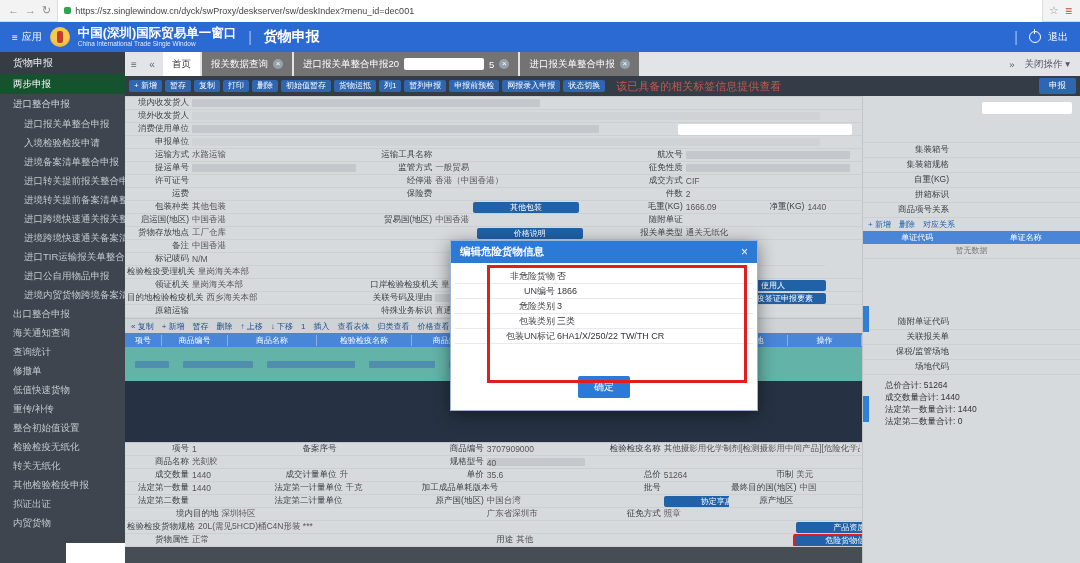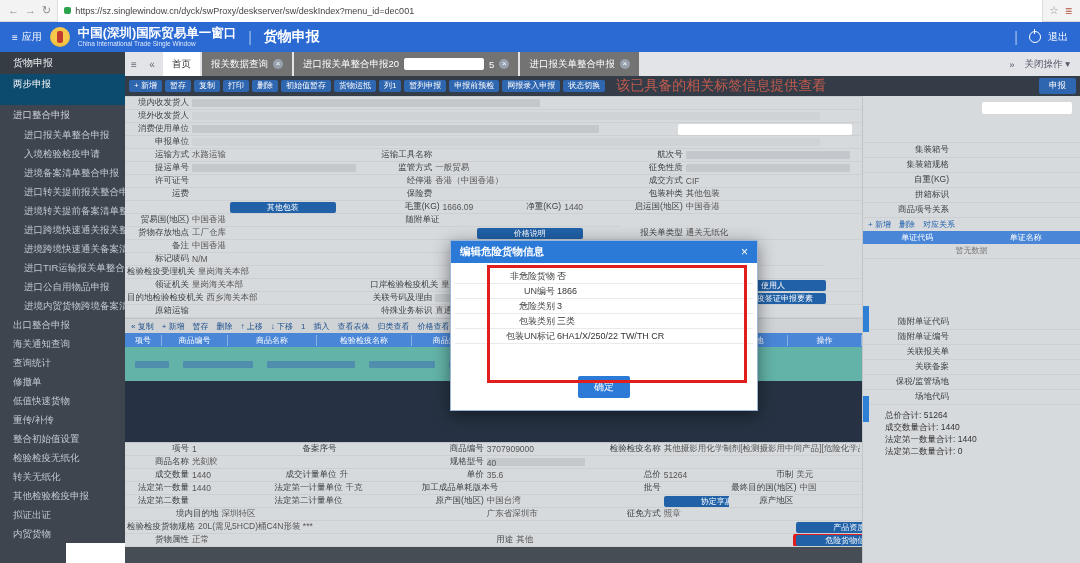--- a/index.html
+++ b/index.html
@@ -24,39 +24,39 @@
   .title-cn{font-size:12.5px;font-weight:bold}
   .title-en{font-size:6.5px;opacity:.85;display:block;margin-top:1px}
   .hsep{opacity:.55;font-size:14px;margin:0 4px}
   .app-name{font-size:14px;font-weight:bold}
   .logout{margin-left:auto;display:flex;align-items:center;gap:7px;font-size:10px}
   .power{width:10px;height:10px;border:1.5px solid #fff;border-radius:50%;position:relative;display:inline-block}
   .power:after{content:"";position:absolute;left:3.5px;top:-3px;width:1.5px;height:5px;background:#2b6ad3;box-shadow:0 0 0 0.5px #fff inset}
   
   .sidebar{position:absolute;top:52px;left:0;width:125px;bottom:0;background:#3e454e;color:#c3c9d0;font-size:9.5px;overflow:hidden}
   .sb-title{height:22px;line-height:22px;padding-left:13px;background:#363c44;color:#eceef0;font-size:10px}
-  .sb-active{height:31px;line-height:20px;padding-left:13px;background:#0c4a6e;color:#fff}
+  .sb-active{height:20px;line-height:20px;padding-left:13px;background:#14532d;color:#fff}
   .sb-group{height:20px;line-height:20px;padding-left:13px;color:#cdd2d8}
   .sb-item{height:19px;line-height:19px;padding-left:24px;white-space:nowrap;overflow:hidden}
   .sb-root{height:19px;line-height:19px;padding-left:13px;white-space:nowrap;overflow:hidden}
   .sb-white{position:absolute;left:66px;bottom:0;width:59px;height:20px;background:#fff}
   
   .main{position:absolute;top:52px;left:125px;right:0;bottom:0;background:#d7dadd}
   .tabbar{height:24px;background:#e2e4e7;display:flex;align-items:stretch;font-size:9.5px;color:#556}
   .tb-ic{width:18px;display:flex;align-items:center;justify-content:center;color:#667;font-size:10px}
   .tab{display:flex;align-items:center;gap:5px;padding:0 9px;margin-left:2px;white-space:nowrap}
   .tab.active{background:#fff;color:#333}
   .tab.dark{background:#737373;color:#fff}
   .tab .x{width:10px;height:10px;border-radius:50%;background:#97a1ad;color:#fff;font-size:8px;line-height:10px;text-align:center;flex:0 0 auto}
   .patch{width:80px;height:12px;background:#fff;border-radius:2px}
   .tabbar-right{margin-left:auto;display:flex;align-items:center;gap:10px;padding-right:10px;color:#556}
   
   .toolbar{height:20px;background:#333c47;display:flex;align-items:center;gap:3px;padding:0 4px;box-sizing:border-box}
   .tbtn{background:#2f66b0;color:#fff;font-size:8px;padding:2px 5px;border-radius:2px;border:none;white-space:nowrap;line-height:1}
-  .tnote{color:#c25a4e;font-size:14px;margin-left:8px;white-space:nowrap}
+  .tnote{color:#c25a4e;font-size:11px;margin-left:8px;white-space:nowrap}
   .tdeclare{margin-left:auto;background:#2f66b0;color:#fff;font-size:8.5px;padding:2px 10px;border-radius:2px;border:none}
   
   .content{position:absolute;top:44px;left:0;right:0;bottom:0;display:flex}
   .form-col{width:737px;display:flex;flex-direction:column;box-sizing:border-box}
   .formgrid{display:flex;flex-wrap:wrap;align-content:flex-start;height:221px;overflow:hidden;border-top:1px solid #c9ccce}
   .cell{height:13px;display:flex;align-items:center;border-bottom:1px solid #cdd0d3;box-sizing:border-box;padding:0 2px;overflow:hidden}
   .lbl{color:#3c4248;font-size:8.5px;white-space:nowrap;text-align:right;min-width:62px;padding-right:3px;flex:0 0 auto}
   .val{flex:1;font-size:8.5px;color:#555;white-space:nowrap;overflow:hidden}
   .rd{background:#c4c8cc;height:8px;border-radius:1px;margin-right:10px}
   .rd2{background:#cfd3d6;height:8px;border-radius:1px;margin-right:40px}
@@ -301,20 +301,24 @@
           <div class="cell" style="width:33%">
             <span class="lbl">运费</span>
             <span class="val"></span>
           </div>
 
           <div class="cell" style="width:34%">
             <span class="lbl">保险费</span>
             <span class="val"></span>
           </div>
 
+          <div class="cell" style="width:33%">
+            <span class="lbl">件数</span>
+            <span class="val">2</span>
+          </div>
 
           <div class="cell" style="width:33%">
             <span class="lbl">包装种类</span>
             <span class="val">其他包装</span>
           </div>
 
           <div class="cell" style="width:34%">
             <span class="lbl"></span>
             <span class="val btn">其他包装</span>
           </div>
@@ -701,34 +705,26 @@
         </div>
       <div class="rp-empty">暂无数据</div>
       <div class="rp-gap"></div>
       <div>
 
           <div class="rp-row">
             <span class="rp-lbl">随附单证代码</span>
             <span class="rp-val"></span>
           </div>
 
-          <div class="rp-row">
-            <span class="rp-lbl">随附单证编号</span>
-            <span class="rp-val"></span>
-          </div>
 
           <div class="rp-row">
             <span class="rp-lbl">关联报关单</span>
             <span class="rp-val"></span>
           </div>
 
-          <div class="rp-row">
-            <span class="rp-lbl">关联备案</span>
-            <span class="rp-val"></span>
-          </div>
 
           <div class="rp-row">
             <span class="rp-lbl">保税/监管场地</span>
             <span class="rp-val"></span>
           </div>
 
           <div class="rp-row">
             <span class="rp-lbl">场地代码</span>
             <span class="rp-val"></span>
           </div>

